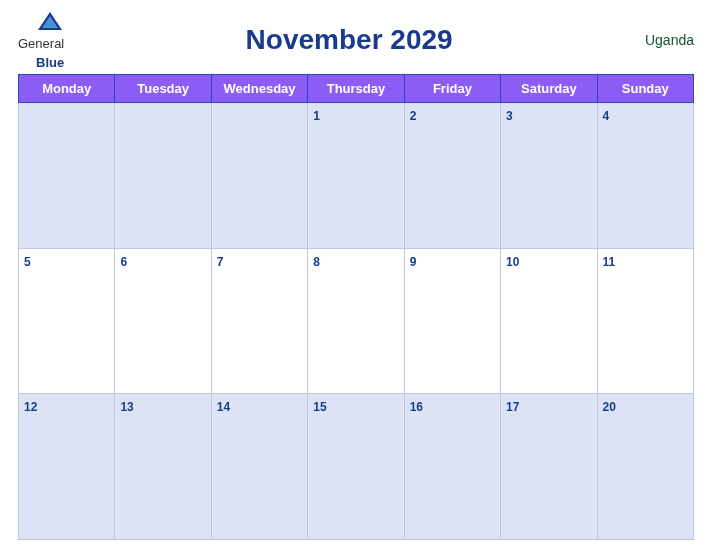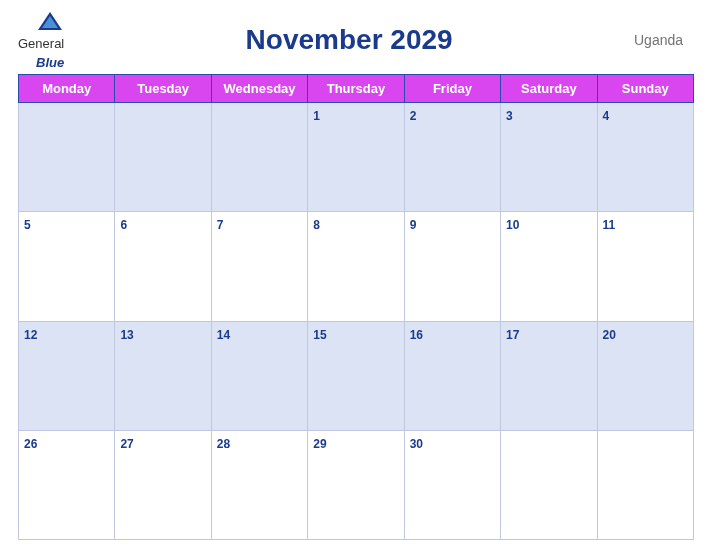--- a/index.html
+++ b/index.html
@@ -28,45 +28,45 @@
     }
     .logo-text-general {
       font-size: 13px;
       color: #333;
       font-weight: normal;
     }
     .logo-text-blue {
       font-size: 13px;
       color: #1a3a8c;
       font-weight: bold;
-      font-style: italic;
     }
     .logo-icon {
       width: 28px;
       height: 22px;
     }
     .title {
       font-size: 28px;
       color: #1a3a8c;
       font-weight: bold;
       text-align: center;
       flex: 1;
     }
     .country {
       font-size: 14px;
-      color: #737373;
+      color: #14532d;
       min-width: 60px;
+      text-align: right;
     }
     .calendar {
       width: 100%;
       border-collapse: collapse;
       flex: 1;
     }
     .calendar thead tr th {
-      background-color: #d946ef;
+      background-color: #8b5cf6;
       color: #fff;
       font-size: 13px;
       font-weight: bold;
       padding: 6px 4px;
       text-align: center;
       border: 1px solid #2a4aac;
     }
     .calendar tbody tr td {
       border: 1px solid #c0c8e0;
       vertical-align: top;
@@ -135,23 +135,14 @@
       </tr>
       <tr>
         <td><span class="day-num">12</span></td>
         <td><span class="day-num">13</span></td>
         <td><span class="day-num">14</span></td>
         <td><span class="day-num">15</span></td>
         <td><span class="day-num">16</span></td>
         <td><span class="day-num">17</span></td>
         <td><span class="day-num">20</span></td>
       </tr>
-      <tr>
-        <td><span class="day-num">26</span></td>
-        <td><span class="day-num">27</span></td>
-        <td><span class="day-num">28</span></td>
-        <td><span class="day-num">29</span></td>
-        <td><span class="day-num">30</span></td>
-        <td></td>
-        <td></td>
-      </tr>
     </tbody>
 </table>
 
 </body></html>

